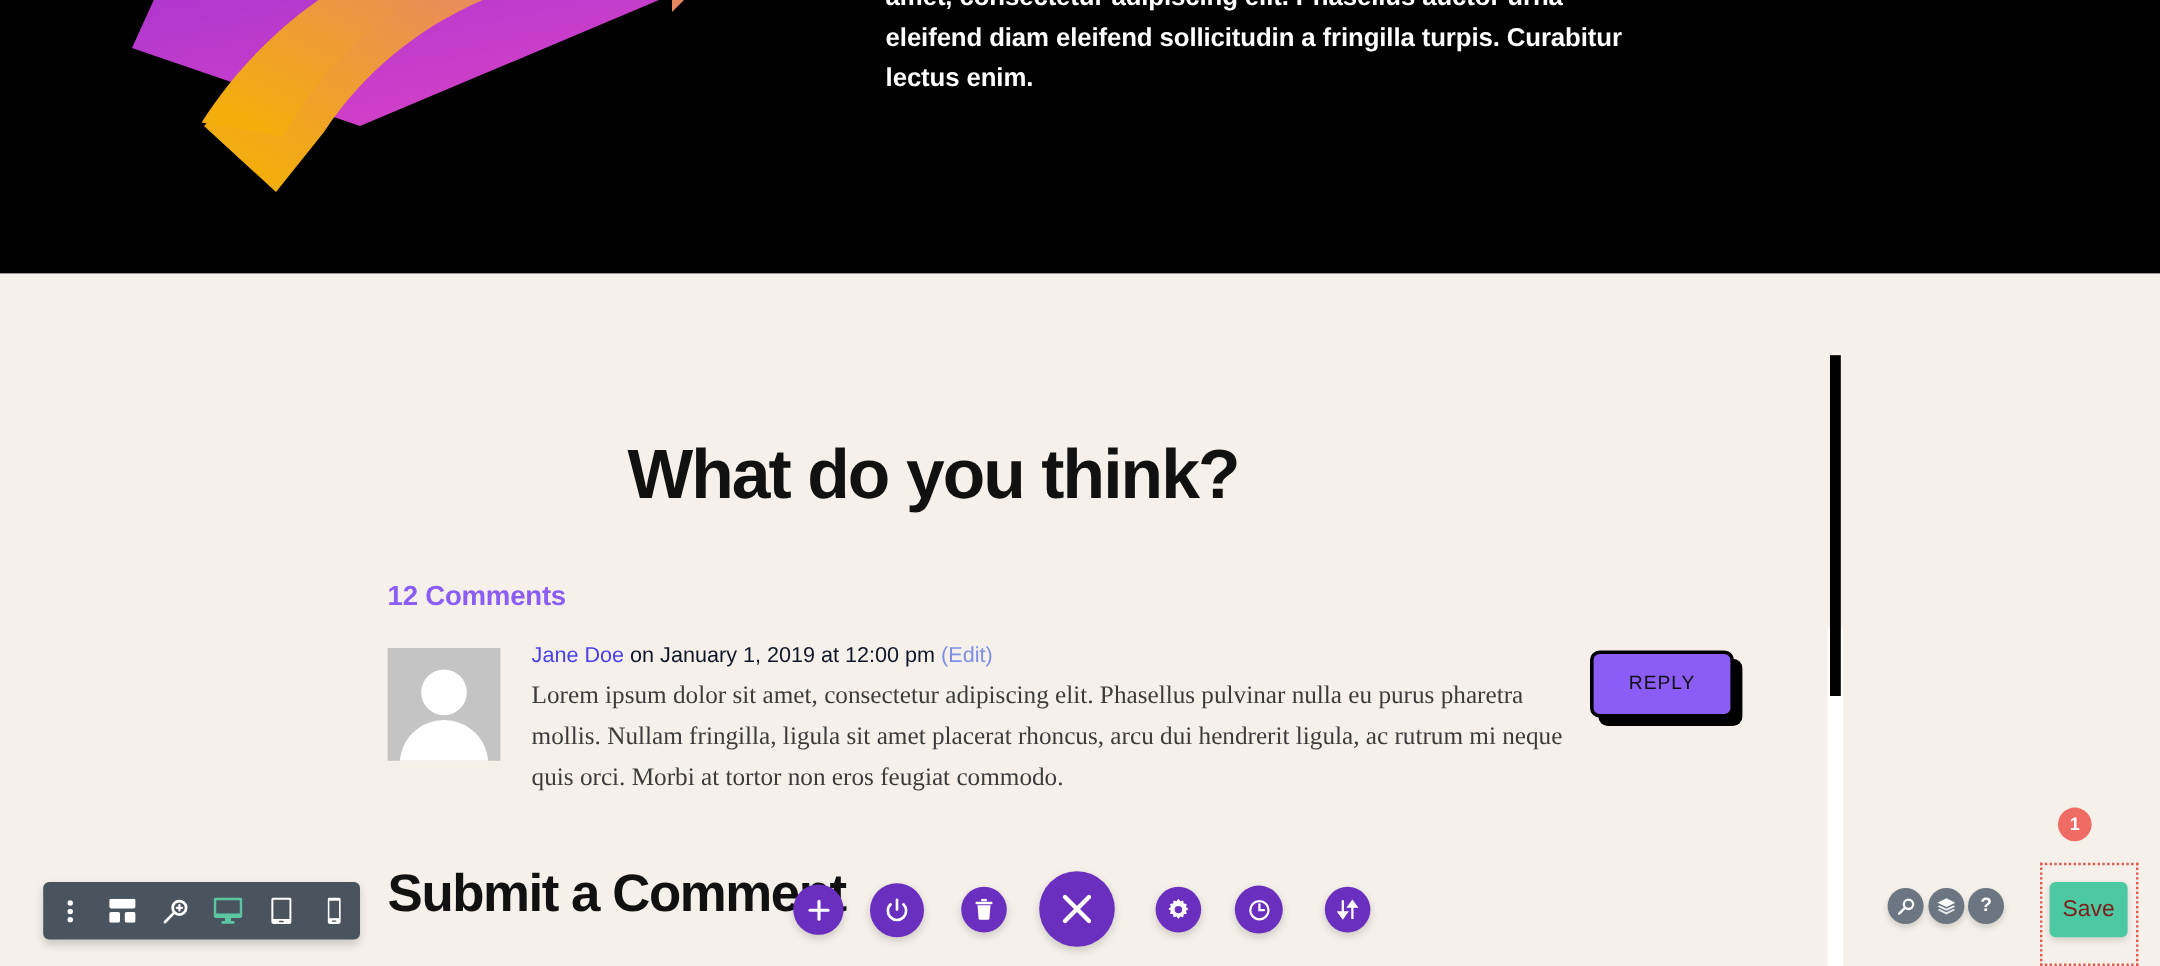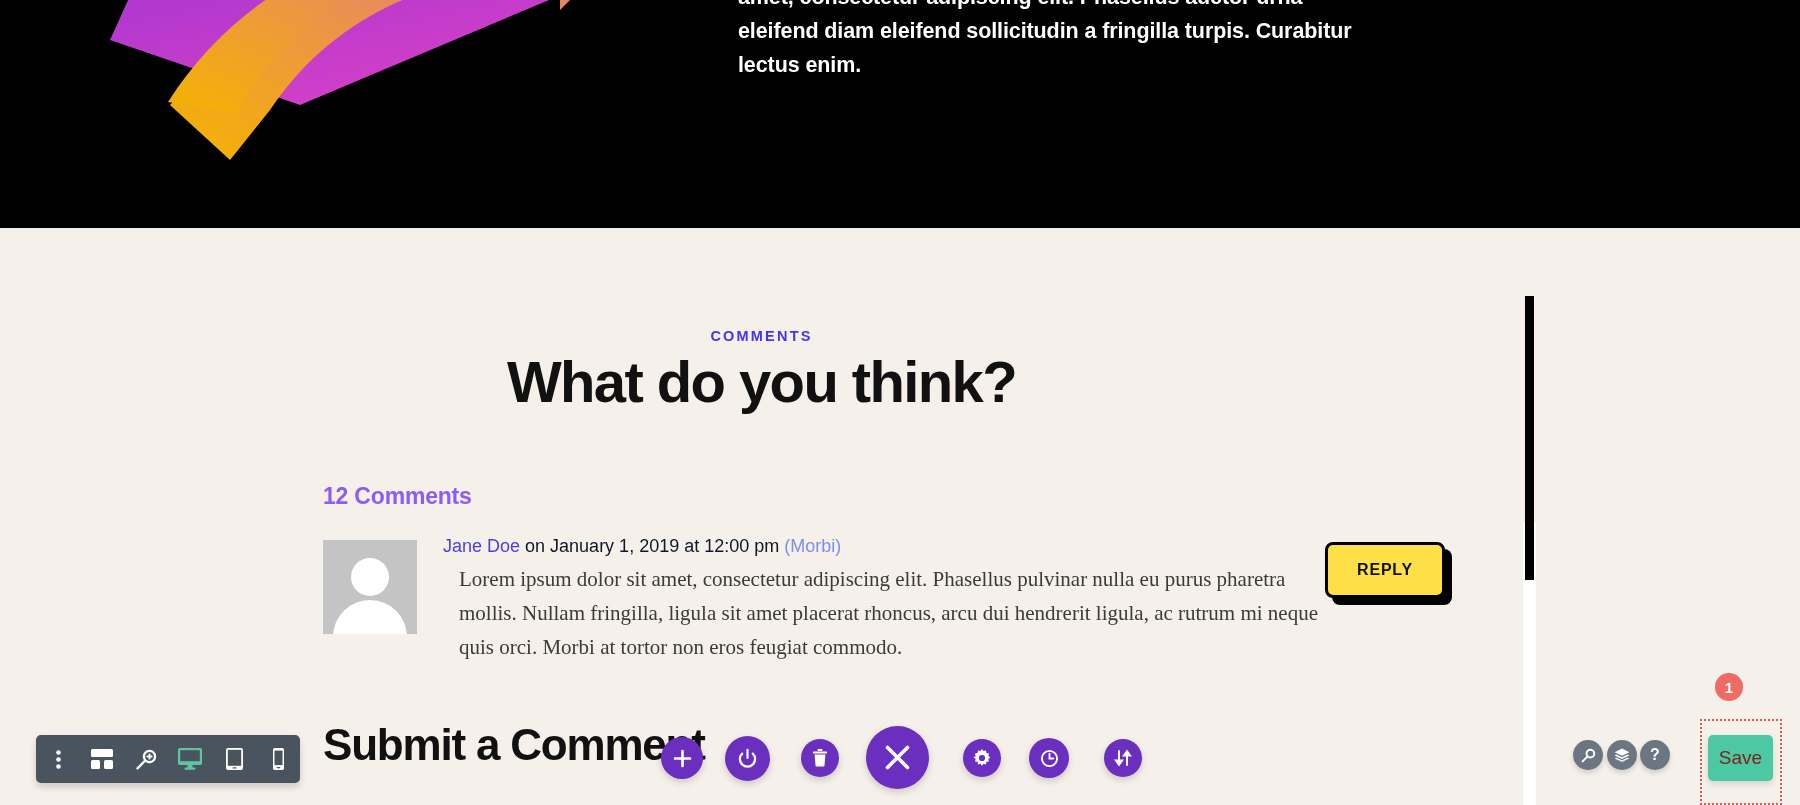--- a/index.html
+++ b/index.html
@@ -58,28 +58,29 @@
     left: 0; top: 100px;
     width: 1523px;
     text-align: center;
     color: #4036f0;
     font-size: 14.5px;
     font-weight: 700;
     letter-spacing: 2.2px;
   }
   .bigtitle {
     position: absolute;
-    left: 0; top: 118px;
+    left: 0; top: 132px;
     width: 1523px;
     text-align: center;
     color: #111111;
     font-size: 58px;
     font-weight: 700;
     letter-spacing: -1.6px;
     line-height: 72px;
+    padding-left: 16px;
   }
 
   .comment-count {
     position: absolute;
     left: 323px;
     top: 255px;
     color: #8b5cf6;
     font-size: 23px;
     font-weight: 700;
     letter-spacing: -0.2px;
@@ -130,40 +131,39 @@
 
   .comment-body {
     position: absolute;
     left: 120px;
     top: 44px;
     width: 880px;
     font-family: "Liberation Serif", serif;
     font-size: 21px;
     line-height: 34px;
     color: #3b3b3b;
-    margin-left: 16px;
   }
   .comment-body p { margin: 0; }
 
   
   #reply-btn {
     position: absolute;
     left: 1002px;
     top: 24px;
     width: 120px;
     height: 56px;
-    background: #fde047;
+    background: #8b5cf6;
     border: 3px solid #000000;
     border-radius: 8px;
     box-shadow: 7px 7px 0 #000000;
     display: flex;
     align-items: center;
     justify-content: center;
     font-size: 16px;
-    font-weight: 700;
+    font-weight: 400;
     letter-spacing: 0.8px;
     color: #111111;
     box-sizing: border-box;
     cursor: pointer;
   }
 
   
   .submit-title {
     position: absolute;
     left: 323px;
@@ -311,32 +311,31 @@
     <path d="M 170 365 L 232 300 C 300 210 420 150 560 150 L 560 110 L 640 190 L 560 270 L 560 230 C 430 230 330 280 270 370 L 230 420 Z" fill="url(#gArc)"></path>
     <path d="M 168 362 C 240 250 360 190 500 190 L 500 122 L 600 190 L 500 258 L 500 224 C 380 224 290 276 236 374 Z" fill="url(#gArc)"></path>
   </svg>
   <div id="hero-text">
     <p>amet, consectetur adipiscing elit. Phasellus auctor urna eleifend diam eleifend sollicitudin a fringilla turpis. Curabitur lectus enim.</p>
   </div>
 </div>
 
 <div id="page">
 
-  <div class="eyebrow">COMMENTS</div>
   <div class="bigtitle">What do you think?</div>
   <div class="comment-count">12 Comments</div>
 
   <div id="comment">
     <div id="avatar">
       <div class="head"></div>
       <div class="body"></div>
     </div>
 
     <div class="comment-meta">
-      <span class="author">Jane Doe</span><span class="on"> on January 1, 2019 at 12:00 pm </span><span class="edit">(Morbi)</span>
+      <span class="author">Jane Doe</span><span class="on"> on January 1, 2019 at 12:00 pm </span><span class="edit">(Edit)</span>
     </div>
 
     <div class="comment-body">
       <p>Lorem ipsum dolor sit amet, consectetur adipiscing elit. Phasellus pulvinar nulla eu purus pharetra mollis. Nullam fringilla, ligula sit amet placerat rhoncus, arcu dui hendrerit ligula, ac rutrum mi neque quis orci. Morbi at tortor non eros feugiat commodo.</p>
     </div>
 
     <div id="reply-btn">REPLY</div>
   </div>
 
   <div class="submit-title">Submit a Comment</div>

